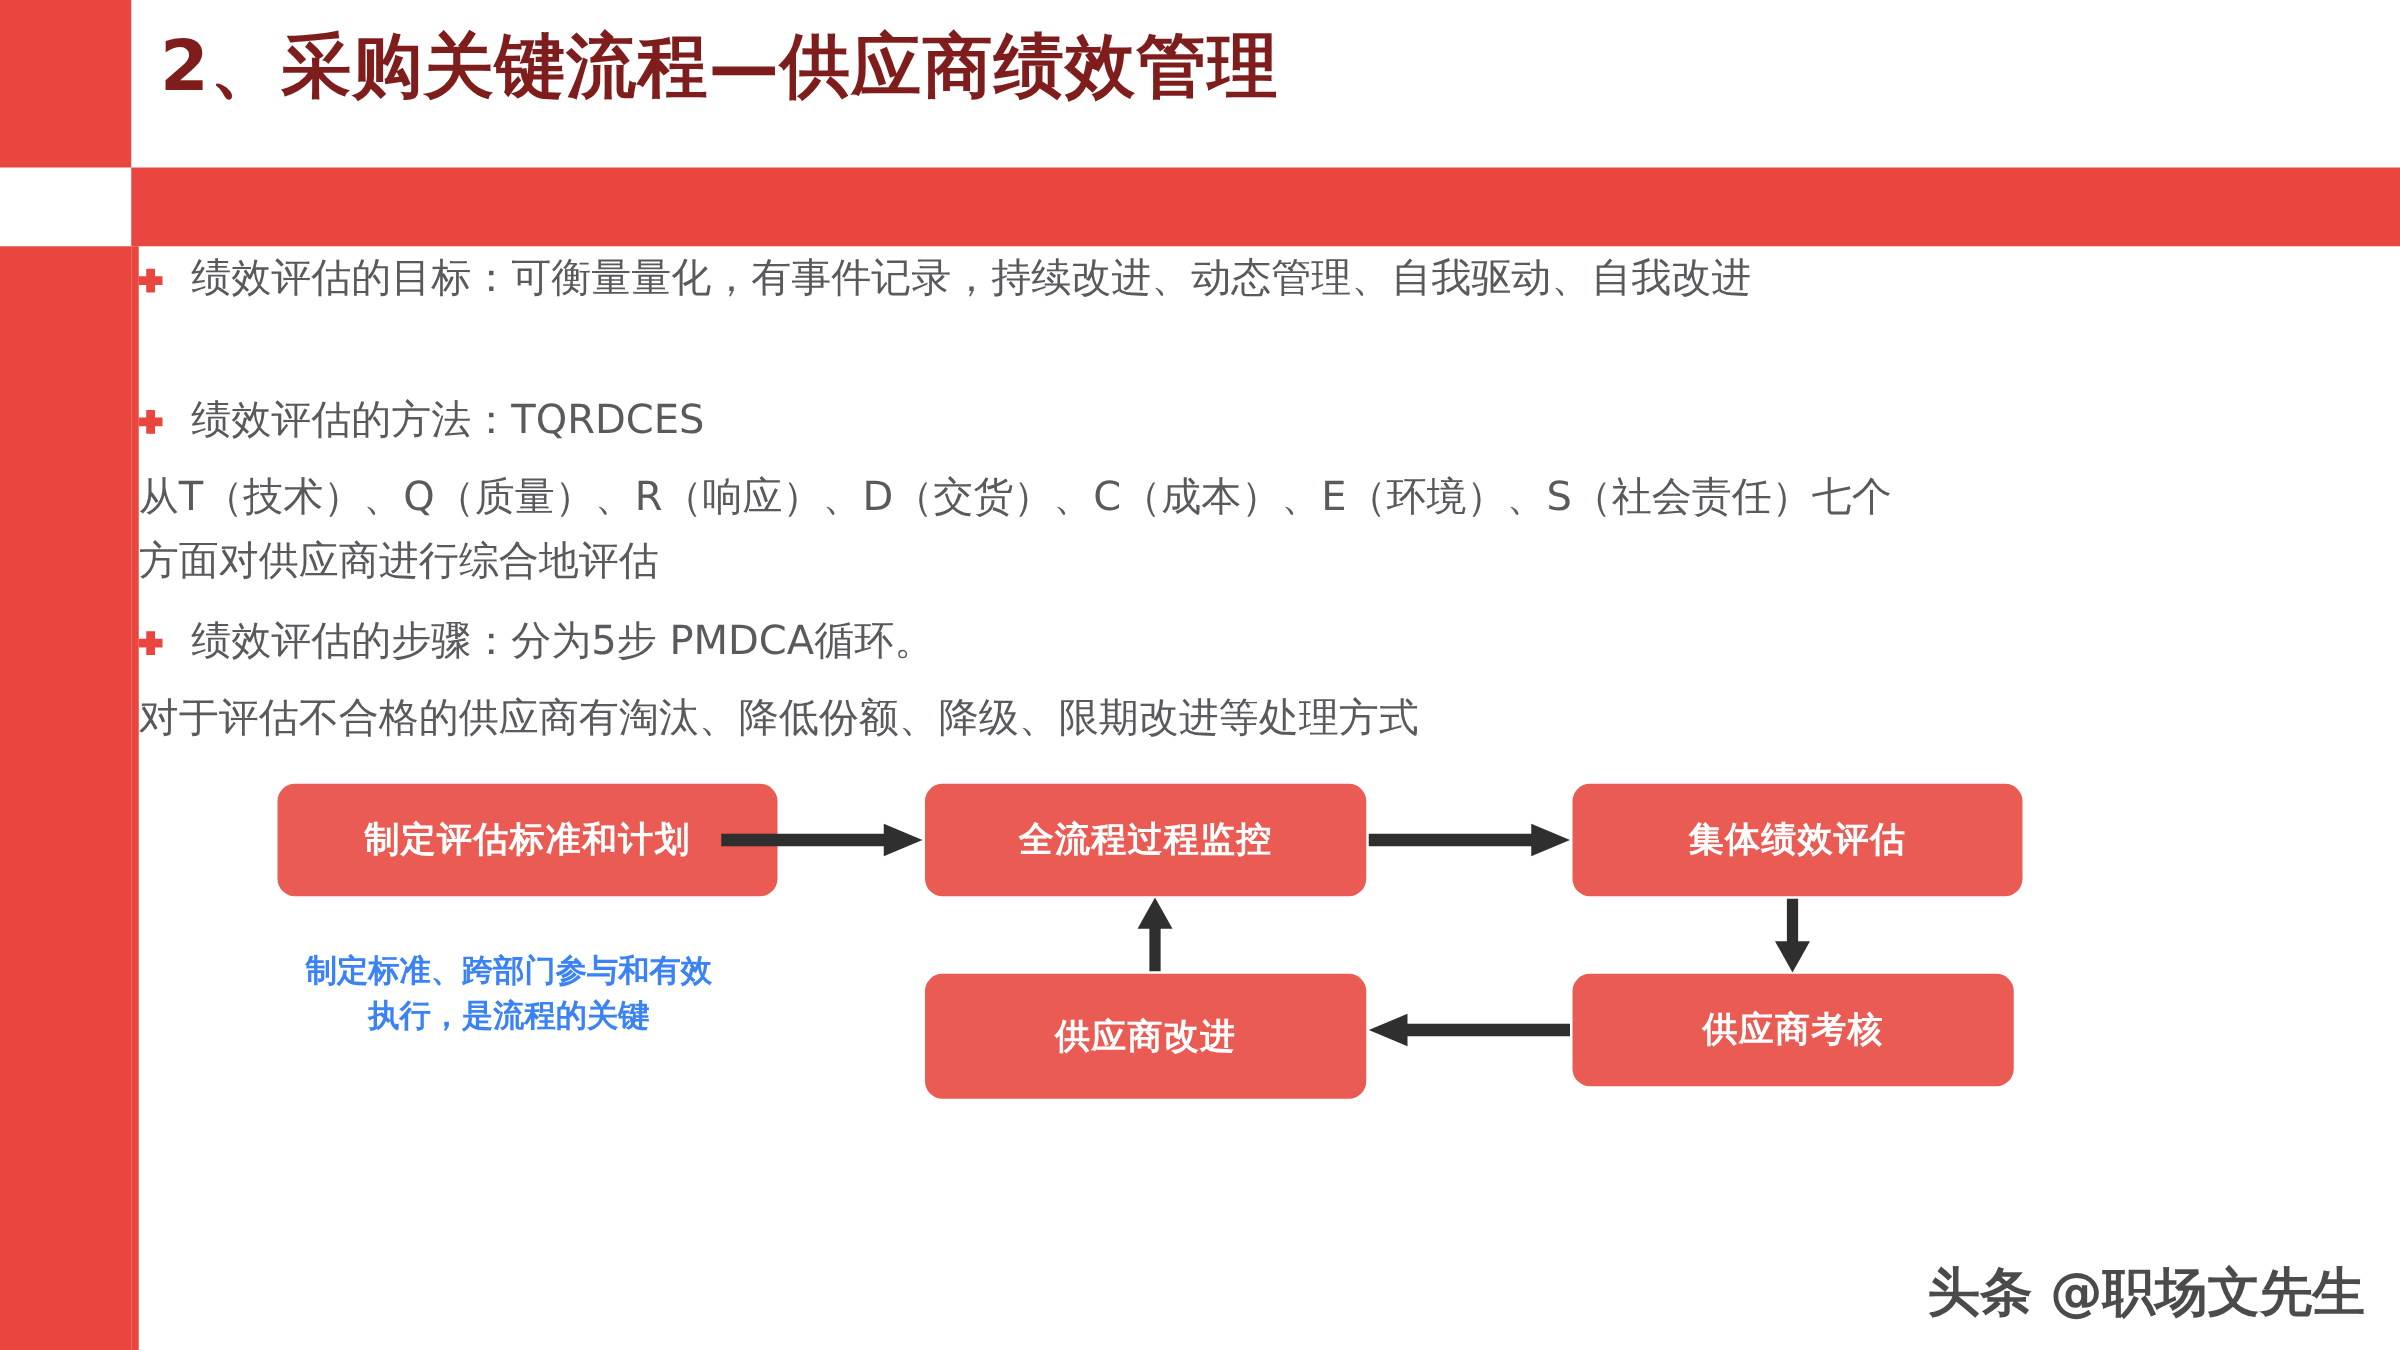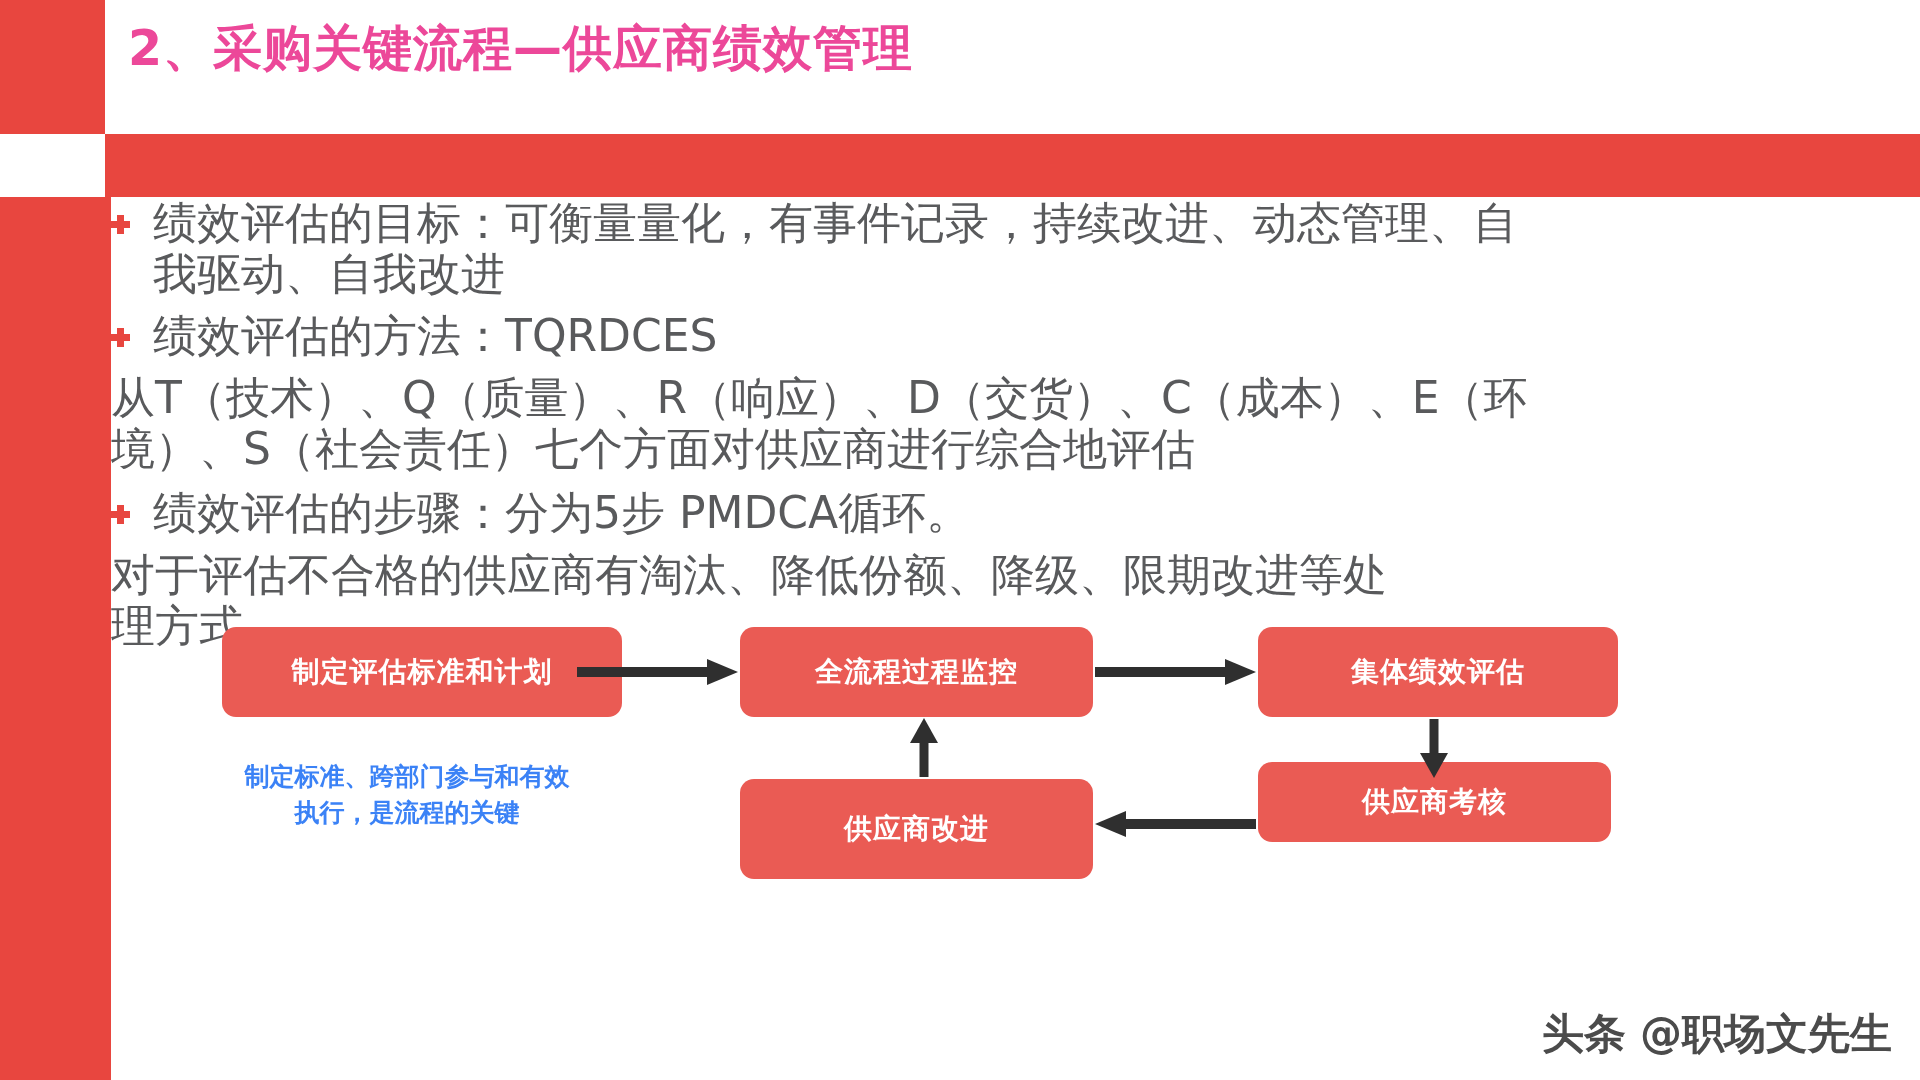--- a/index.html
+++ b/index.html
@@ -26,33 +26,33 @@
     position:absolute;left:105px;top:197px;width:6px;height:883px;
     background:#e8463f;
   }
   
   .header-band{
     position:absolute;left:105px;top:134px;right:0;height:63px;
     background:#e8463f;
   }
   .title{
     position:absolute;left:128px;top:16px;
-    font-size:49px;font-weight:bold;color:#ec4899;
+    font-size:56px;font-weight:bold;color:#7f1d1d;
     letter-spacing:1px;white-space:nowrap;
     font-family:"DejaVu Sans","Liberation Sans",sans-serif;
   }
 
   
   .body-wrap{
     position:absolute;left:111px;top:197px;right:0;bottom:0;
   }
   .para{
     position:absolute;
     color:#595a5c;
-    font-size:44px;
+    font-size:32px;
     line-height:51px;
     font-family:"DejaVu Sans","Liberation Sans",sans-serif;
     letter-spacing:0px;
   }
   .para.bulleted{padding-left:42px;}
   .bullet{
     position:absolute;left:0;top:18px;
     width:18px;height:18px;
   }
   .bullet::before,.bullet::after{
@@ -79,21 +79,21 @@
     font-weight:bold;
     font-size:28px;
     display:flex;align-items:center;justify-content:center;
     text-align:center;
     font-family:"DejaVu Sans","Liberation Sans",sans-serif;
     letter-spacing:1px;
   }
   #n1{left:0;top:0;width:400px;height:90px;}
   #n2{left:518px;top:0;width:353px;height:90px;}
   #n3{left:1036px;top:0;width:360px;height:90px;}
-  #n4{left:1036px;top:135px;width:353px;height:80px;}
+  #n4{left:1036px;top:152px;width:353px;height:90px;}
   #n5{left:518px;top:152px;width:353px;height:100px;}
 
   .caption{
     position:absolute;left:20px;top:132px;width:330px;
     color:#3b82f6;font-weight:bold;font-size:25px;line-height:36px;
     text-align:center;
     font-family:"DejaVu Sans","Liberation Sans",sans-serif;
   }
 
   .arrow{position:absolute;}

